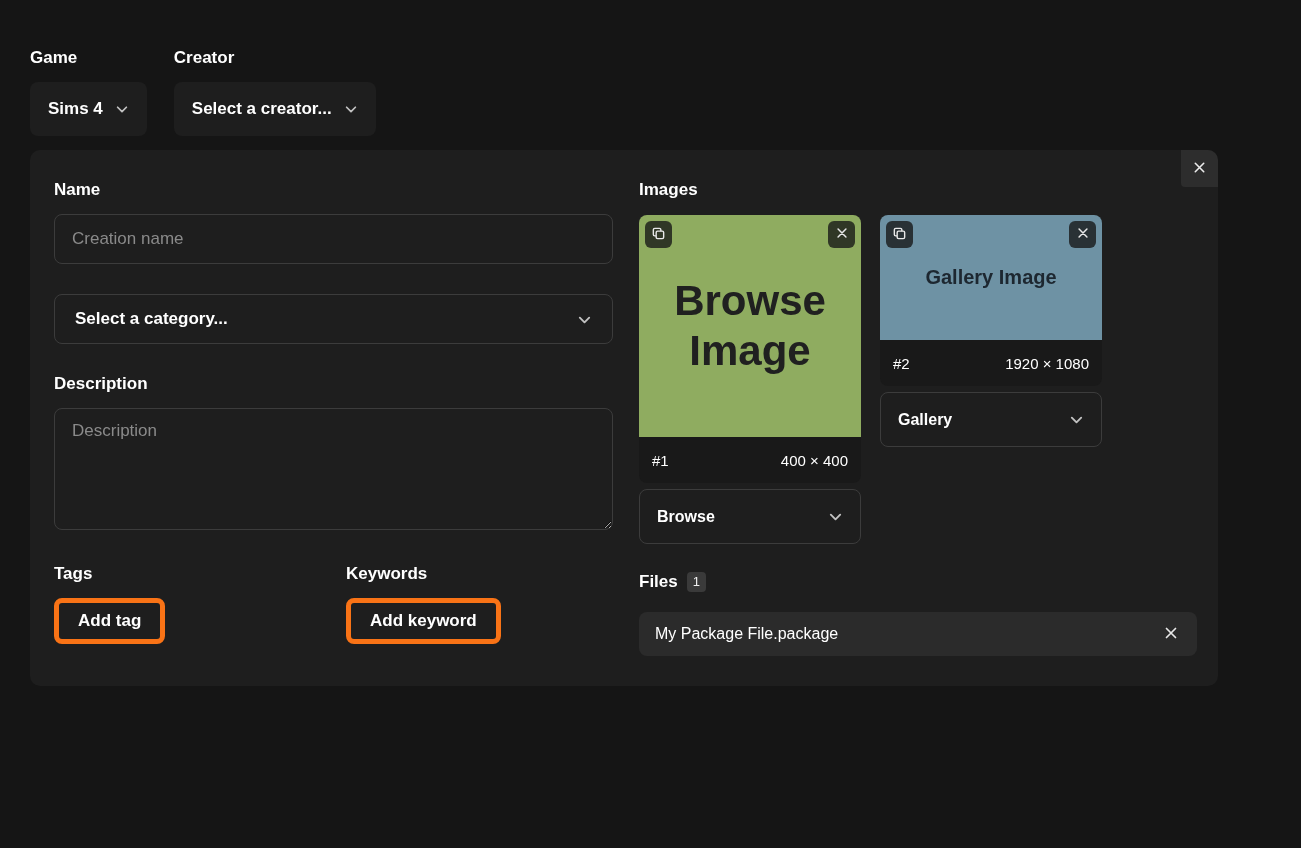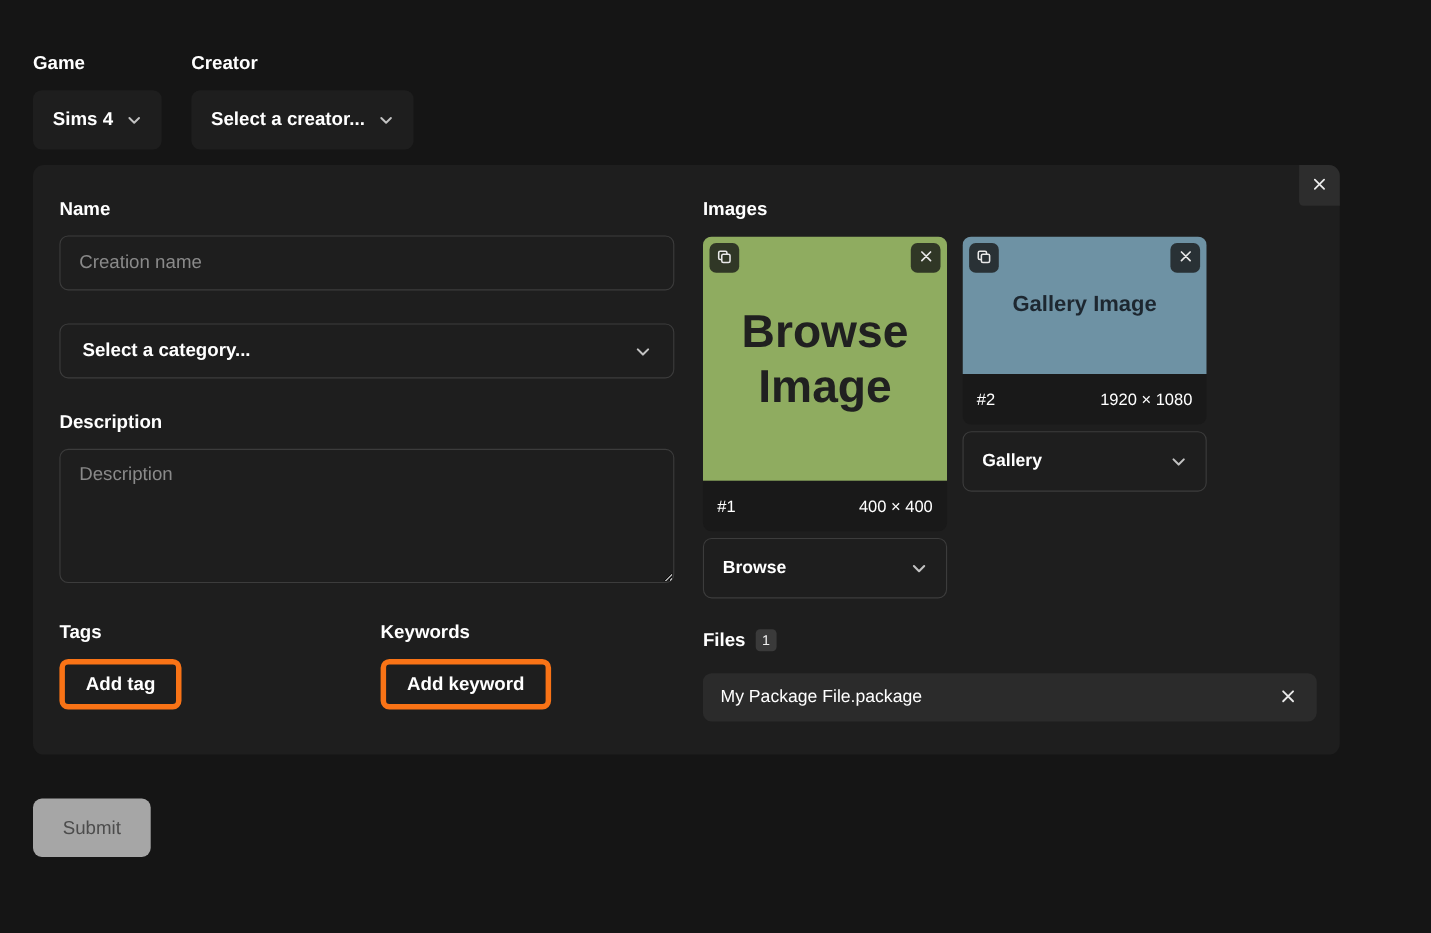--- a/index.html
+++ b/index.html
@@ -76,21 +76,21 @@
   .outline-btn {
     height:46px; padding:0 19px;
     background:transparent;
     border:5px solid #f97316; border-radius:8px;
     color:#fff; font-size:17px; font-weight:700;
     font-family:inherit; cursor:pointer;
   }
 
   
   .section-title { font-size:17px; font-weight:700; margin-bottom:15px; }
-  .images-row { display:flex; gap:14px; align-items:flex-start; margin-bottom:28px; }
+  .images-row { display:flex; gap:19px; align-items:flex-start; margin-bottom:28px; }
   .image-card { width:222px; flex:none; }
   .image-top { border-radius:8px; overflow:hidden; }
   .image-preview { position:relative; display:flex; align-items:center; justify-content:center; }
   .image-preview.square { height:222px; }
   .image-preview.wide { height:125px; }
   .preview-text-lg { font-weight:700; font-size:42px; color:#202020; text-align:center; line-height:1.18; padding:0 10px; }
   .preview-text-sm { font-weight:700; font-size:20px; color:#1d2730; }
   .badge-btn {
     position:absolute; top:6px;
     width:27px; height:27px; border-radius:6px;
@@ -303,15 +303,14 @@
             <svg width="16" height="16" viewBox="0 0 16 16">
                 <path d="M3.5 3.5l9 9M12.5 3.5l-9 9" stroke="currentColor" stroke-width="1.7" stroke-linecap="round"></path>
               </svg>
           </span>
         </button>
       </div>
     </div>
   </div>
 
   
-  <button class="submit-btn">Submit</button>
 
 </div>
 
 </body></html>

